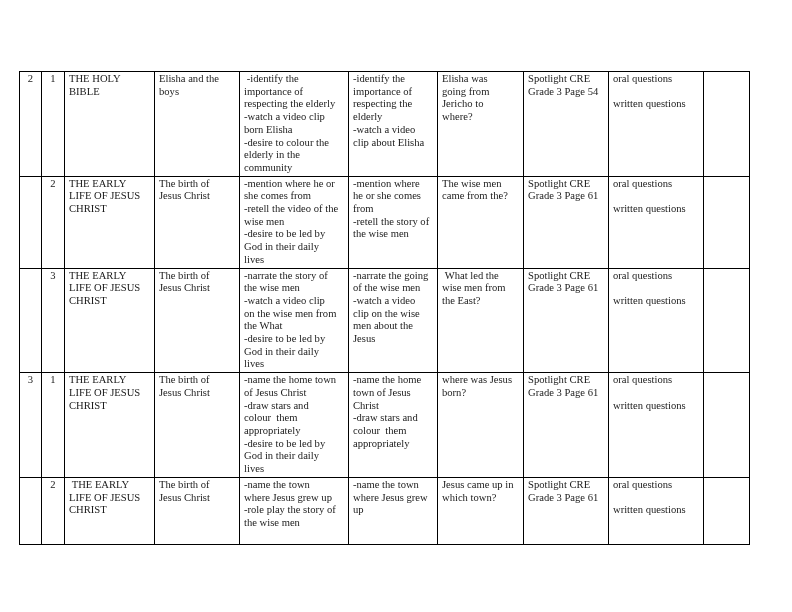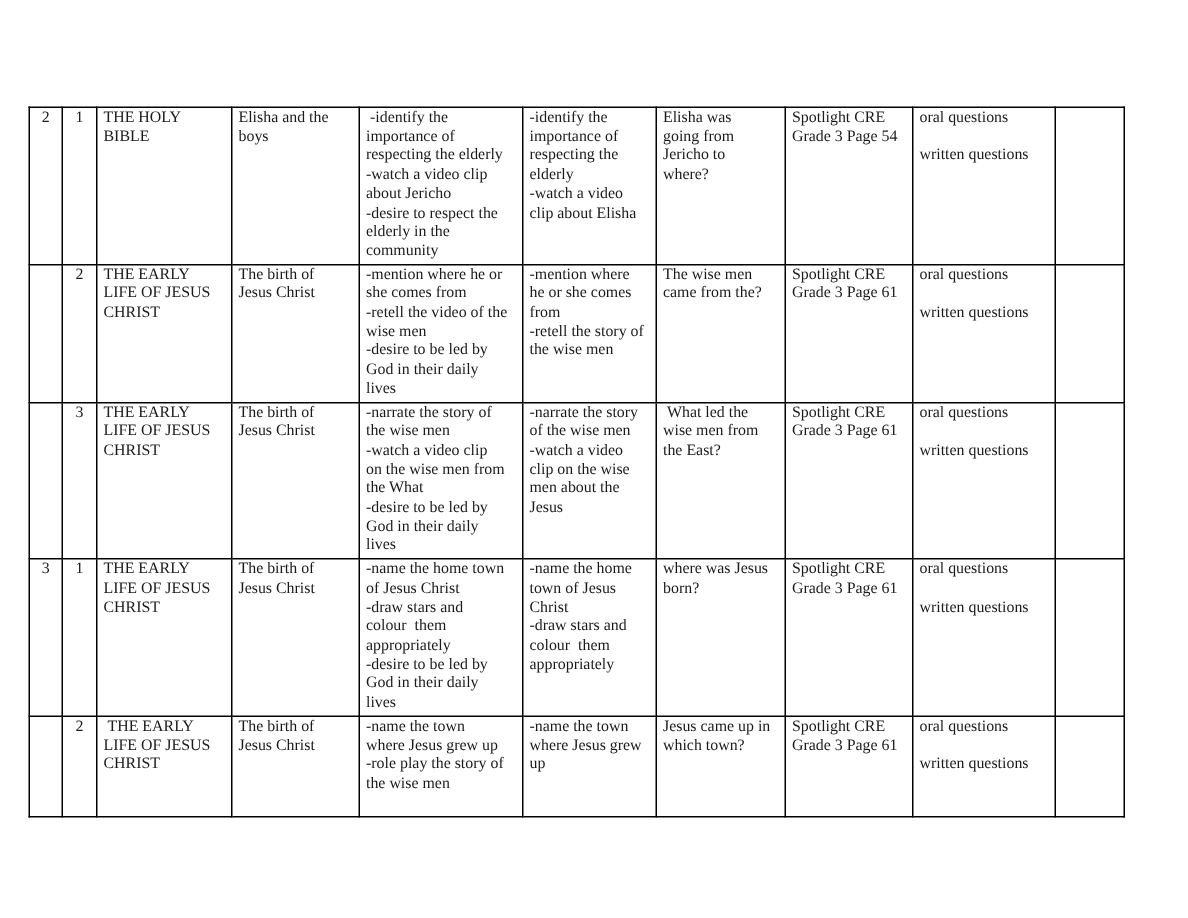--- a/index.html
+++ b/index.html
@@ -39,22 +39,22 @@
         </td>
         <td>
           <span class="line">Elisha and the</span>
           <span class="line">boys</span>
         </td>
         <td>
           <span class="line"> -identify the</span>
           <span class="line">importance of</span>
           <span class="line">respecting the elderly</span>
           <span class="line">-watch a video clip</span>
-          <span class="line">about Jericho</span>
-          <span class="line">-desire to respect the</span>
+          <span class="line">born Elisha</span>
+          <span class="line">-desire to colour the</span>
           <span class="line">elderly in the</span>
           <span class="line">community</span>
         </td>
         <td>
           <span class="line">-identify the</span>
           <span class="line">importance of</span>
           <span class="line">respecting the</span>
           <span class="line">elderly</span>
           <span class="line">-watch a video</span>
           <span class="line">clip about Elisha</span>
@@ -135,21 +135,21 @@
           <span class="line">-narrate the story of</span>
           <span class="line">the wise men</span>
           <span class="line">-watch a video clip</span>
           <span class="line">on the wise men from</span>
           <span class="line">the What</span>
           <span class="line">-desire to be led by</span>
           <span class="line">God in their daily</span>
           <span class="line">lives</span>
         </td>
         <td>
-          <span class="line">-narrate the story</span>
+          <span class="line">-narrate the going</span>
           <span class="line">of the wise men</span>
           <span class="line">-watch a video</span>
           <span class="line">clip on the wise</span>
           <span class="line">men about the</span>
           <span class="line">Jesus</span>
         </td>
         <td>
           <span class="line"> What led the</span>
           <span class="line">wise men from</span>
           <span class="line">the East?</span>

